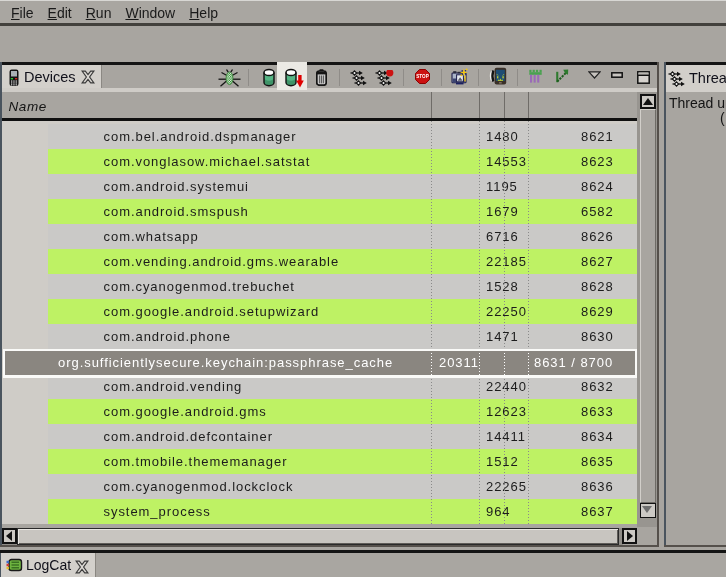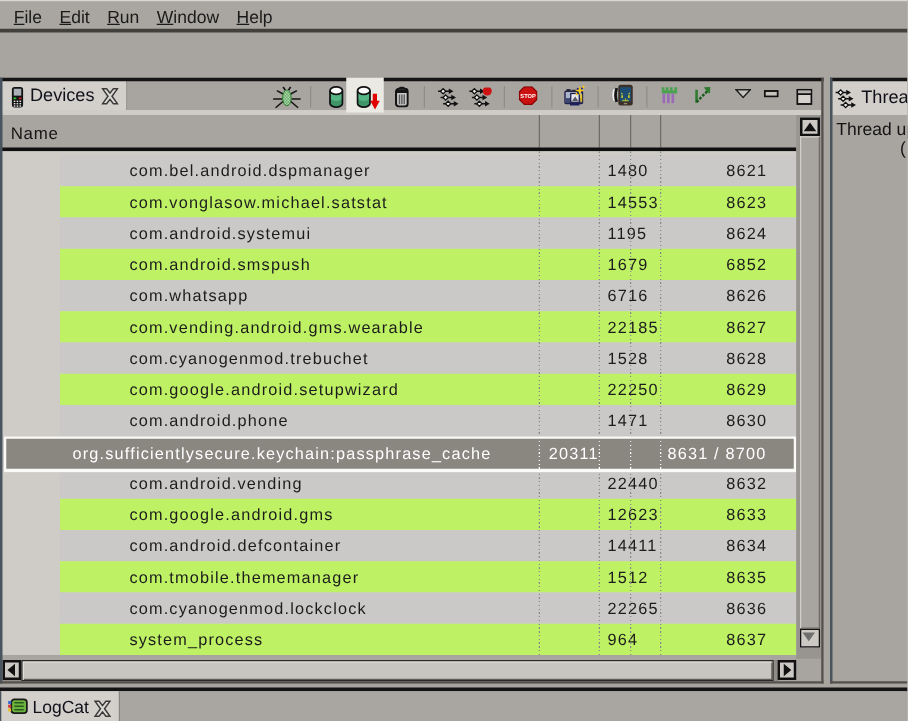--- a/index.html
+++ b/index.html
@@ -11,21 +11,21 @@
 .mitem { display:inline-block; padding:4px 7px 0 7px; font-size:14px; color:#1a1a1a; }
 .mitem u { text-decoration:underline; text-underline-offset:1px; }
 
 #devpanel { left:0; top:62px; width:659px; height:485px; background:#a8a5a0; overflow:hidden; }
 #dev-top { left:0; top:0; width:659px; height:2.5px; background:#141414; }
 #dev-left { left:0; top:0; width:1.5px; height:485px; background:#4a545e; }
 #dev-right { left:657px; top:0; width:2px; height:485px; background:#55504b; }
 #dev-bottom { left:0; top:483px; width:659px; height:2px; background:#55504b; }
 #devtab { left:1px; top:2px; width:101px; height:30px; background:#d3d0cb; border-right:1px solid #8b8883; }
 #lightstrip { left:1px; top:26px; width:656px; height:4px; background:#cfccc7; }
-#header { left:1px; top:30px; width:656px; height:28px; background:#a8a5a0; }
+#header { left:1px; top:30px; width:656px; height:28px; background:#a8a5a0;font-style:italic; }
 #headerline { left:0; top:56px; width:637px; height:2.5px; background:#0f0f0f; }
 .hsep { top:30px; width:1px; height:26px; background:#6f6c68; }
 #tbody { left:1px; top:58.5px; width:636px; height:403.5px; background:#cfccc7; overflow:hidden; }
 .row { position:absolute; left:0; width:636px; height:25px;margin-left:47px; }
 .rl { background:#cac9c7; }
 .rd { background:#bef264; }
 .cell { position:absolute; top:0; height:25px; line-height:25px; font-size:13px; letter-spacing:0.95px; color:#1c1c1c; white-space:nowrap; }
 .cname { left:55.5px; }
 .cv1 { left:438px; }
 .cv2 { left:533px; }
@@ -267,21 +267,21 @@
         <div class="cell cv2">8623</div>
       </div>
     <div class="row rl" style="top:53.5px">
         <div class="cell cname">com.android.systemui</div>
         <div class="cell cv1">1195</div>
         <div class="cell cv2">8624</div>
       </div>
     <div class="row rd" style="top:78.5px">
         <div class="cell cname">com.android.smspush</div>
         <div class="cell cv1">1679</div>
-        <div class="cell cv2">6852</div>
+        <div class="cell cv2">6582</div>
       </div>
     <div class="row rl" style="top:103.5px">
         <div class="cell cname">com.whatsapp</div>
         <div class="cell cv1">6716</div>
         <div class="cell cv2">8626</div>
       </div>
     <div class="row rd" style="top:128.5px">
         <div class="cell cname">com.vending.android.gms.wearable</div>
         <div class="cell cv1">22185</div>
         <div class="cell cv2">8627</div>

